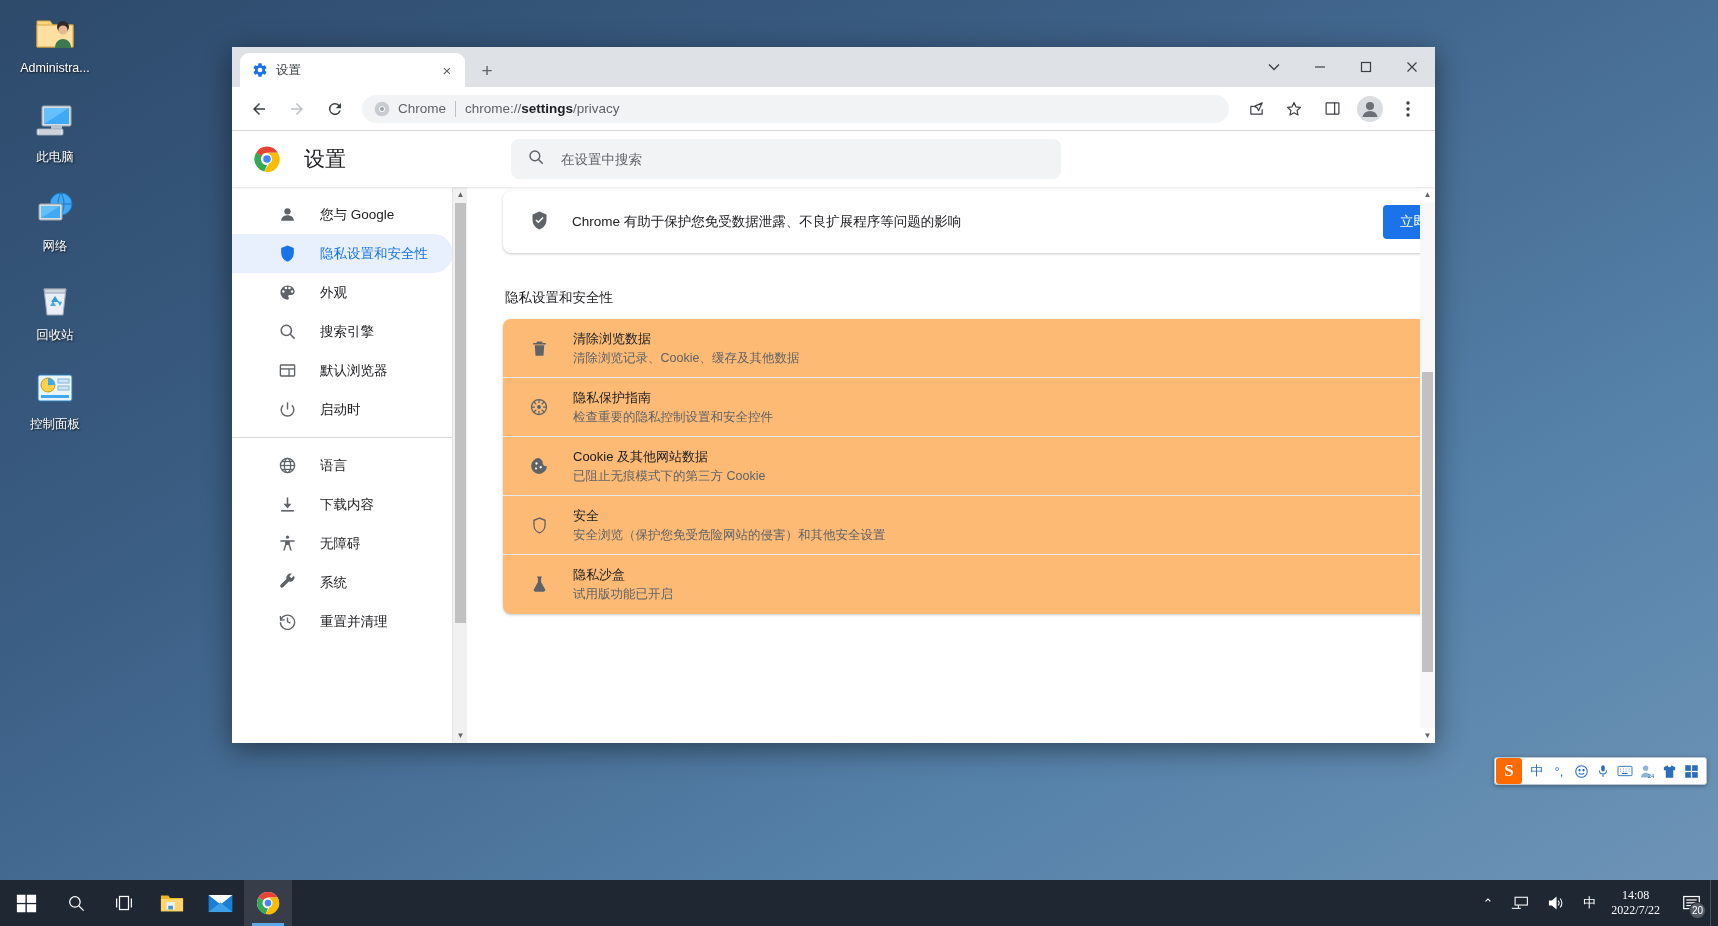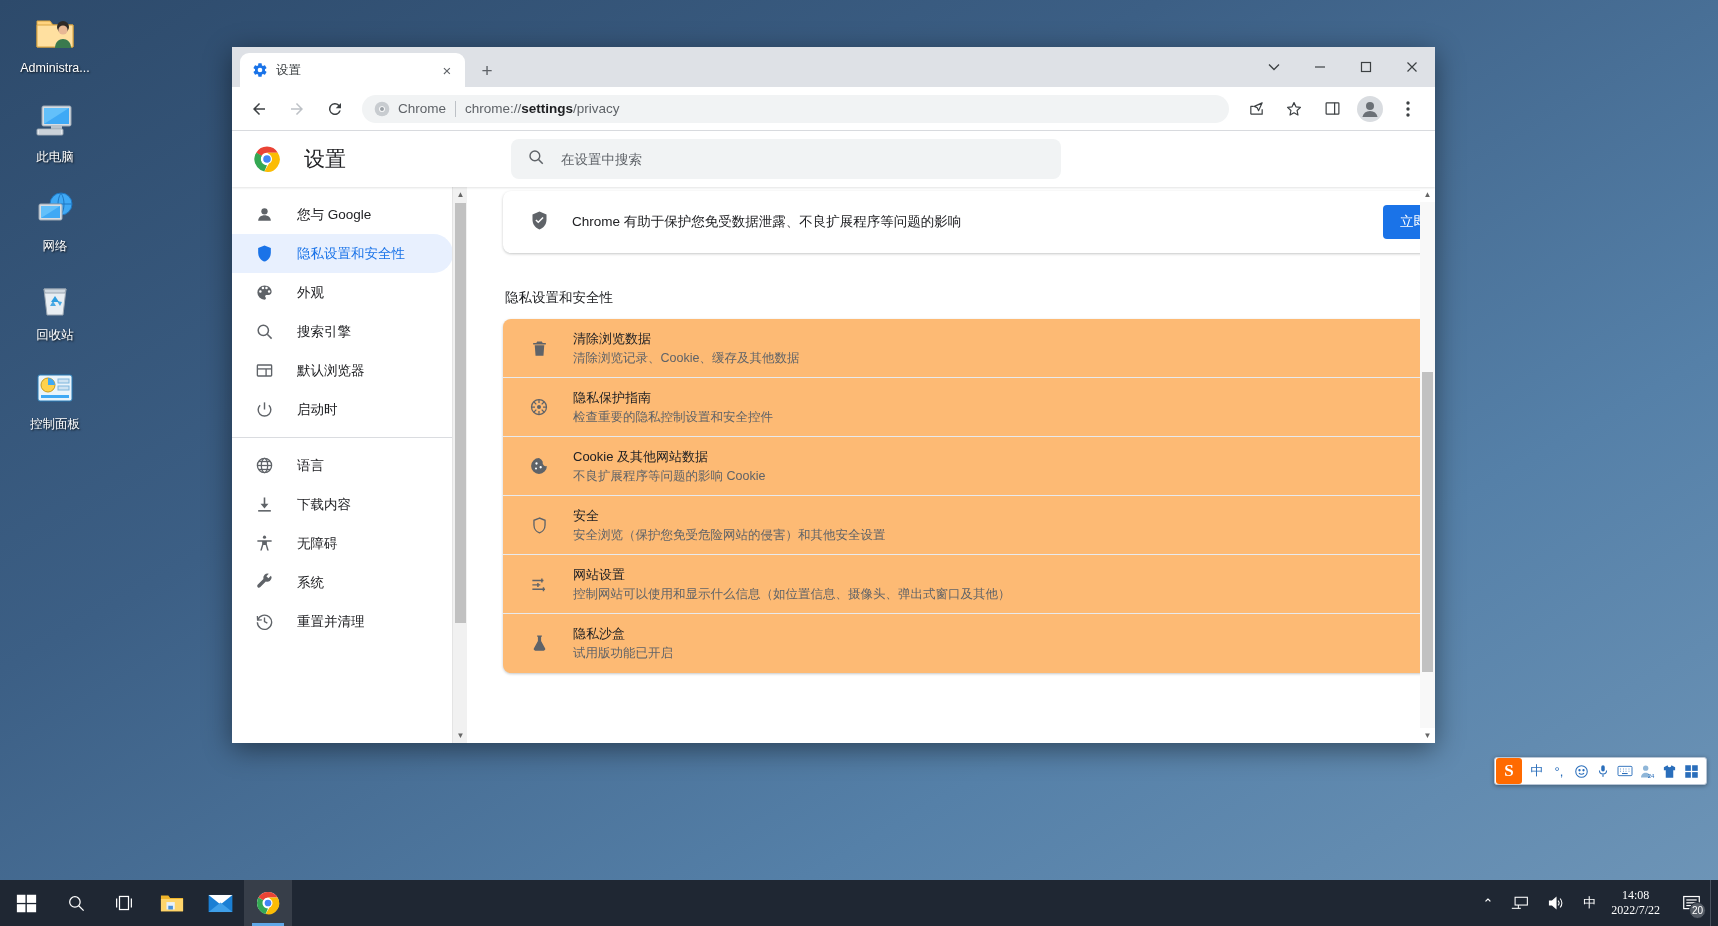--- a/index.html
+++ b/index.html
@@ -128,21 +128,21 @@
   #settings-body { flex: 1; display: flex; min-height: 0; background: #fff; position: relative; }
 
   
   #sidebar-wrap {
     width: 235px; flex: none; position: relative;
     border-right: 0; overflow: hidden; background: #fff;
   }
   #sidebar { padding-top: 8px; }
   .nav-item {
     height: 39px; display: flex; align-items: center;
-    padding-left: 22px; color: #202124; font-size: 13.5px;
+    padding-left: 45px; color: #202124; font-size: 13.5px;
     border-radius: 0 20px 20px 0; margin-right: 14px;
     white-space: nowrap;
   }
   .nav-item .n-icon {
     width: 20px; height: 20px; margin-right: 23px; flex: none;
     display: flex; align-items: center; justify-content: center; color: #5f6368;
   }
   .nav-item.active { background: #e8f0fe; color: #1a73e8; }
   .nav-item.active .n-icon { color: #1a73e8; }
   #nav-divider { height: 1px; background: #dadce0; margin: 8px 0 8px 0; }
@@ -657,55 +657,38 @@
               <span class="r-icon">
                 <svg width="20" height="20" viewBox="0 0 24 24" fill="#5f6368">
                   <path d="M12 2.5A9.5 9.5 0 1 0 21.5 12a4 4 0 0 1-5-5 9.4 9.4 0 0 0-4.5-4.5z"></path>
                   <circle cx="9" cy="9" r="1.4" fill="#fff"></circle>
                     <circle cx="14" cy="13.5" r="1.4" fill="#fff"></circle>
                   <circle cx="8.4" cy="15" r="1.2" fill="#fff"></circle>
                 </svg>
               </span>
               <div class="r-texts">
                 <div class="r-title">Cookie 及其他网站数据</div>
-                <div class="r-sub">不良扩展程序等问题的影响 Cookie</div>
+                <div class="r-sub">已阻止无痕模式下的第三方 Cookie</div>
               </div>
 
             </div>
 
             <div class="srow">
               <span class="r-icon">
                 <svg width="19" height="19" viewBox="0 0 24 24" fill="none" stroke="#5f6368" stroke-width="1.7">
                     <path d="M12 2.6L5 5.4v5.9c0 4.5 3 8.7 7 9.9 4-1.2 7-5.4 7-9.9V5.4z"></path>
                   </svg>
               </span>
               <div class="r-texts">
                 <div class="r-title">安全</div>
                 <div class="r-sub">安全浏览（保护您免受危险网站的侵害）和其他安全设置</div>
               </div>
 
             </div>
 
-            <div class="srow">
-              <span class="r-icon">
-                <svg width="19" height="19" viewBox="0 0 24 24" fill="none" stroke="#5f6368" stroke-width="1.8">
-                  <line x1="3" y1="7" x2="17" y2="7"></line>
-                    <line x1="3" y1="12.5" x2="13" y2="12.5"></line>
-                    <line x1="3" y1="18" x2="19" y2="18"></line>
-                  <line x1="15" y1="4.5" x2="15" y2="9.5"></line>
-                    <line x1="10" y1="10" x2="10" y2="15"></line>
-                    <line x1="17" y1="15.5" x2="17" y2="20.5"></line>
-                </svg>
-              </span>
-              <div class="r-texts">
-                <div class="r-title">网站设置</div>
-                <div class="r-sub">控制网站可以使用和显示什么信息（如位置信息、摄像头、弹出式窗口及其他）</div>
-              </div>
-
-            </div>
 
             <div class="srow">
               <span class="r-icon">
                 <svg width="19" height="19" viewBox="0 0 24 24" fill="#5f6368">
                     <path d="M9 2h6v1.6h-1v5.1l5 9.2A2 2 0 0 1 17.2 21H6.8a2 2 0 0 1-1.8-3.1l5-9.2V3.6H9z"></path>
                   </svg>
               </span>
               <div class="r-texts">
                 <div class="r-title">隐私沙盒</div>
                 <div class="r-sub">试用版功能已开启</div>

